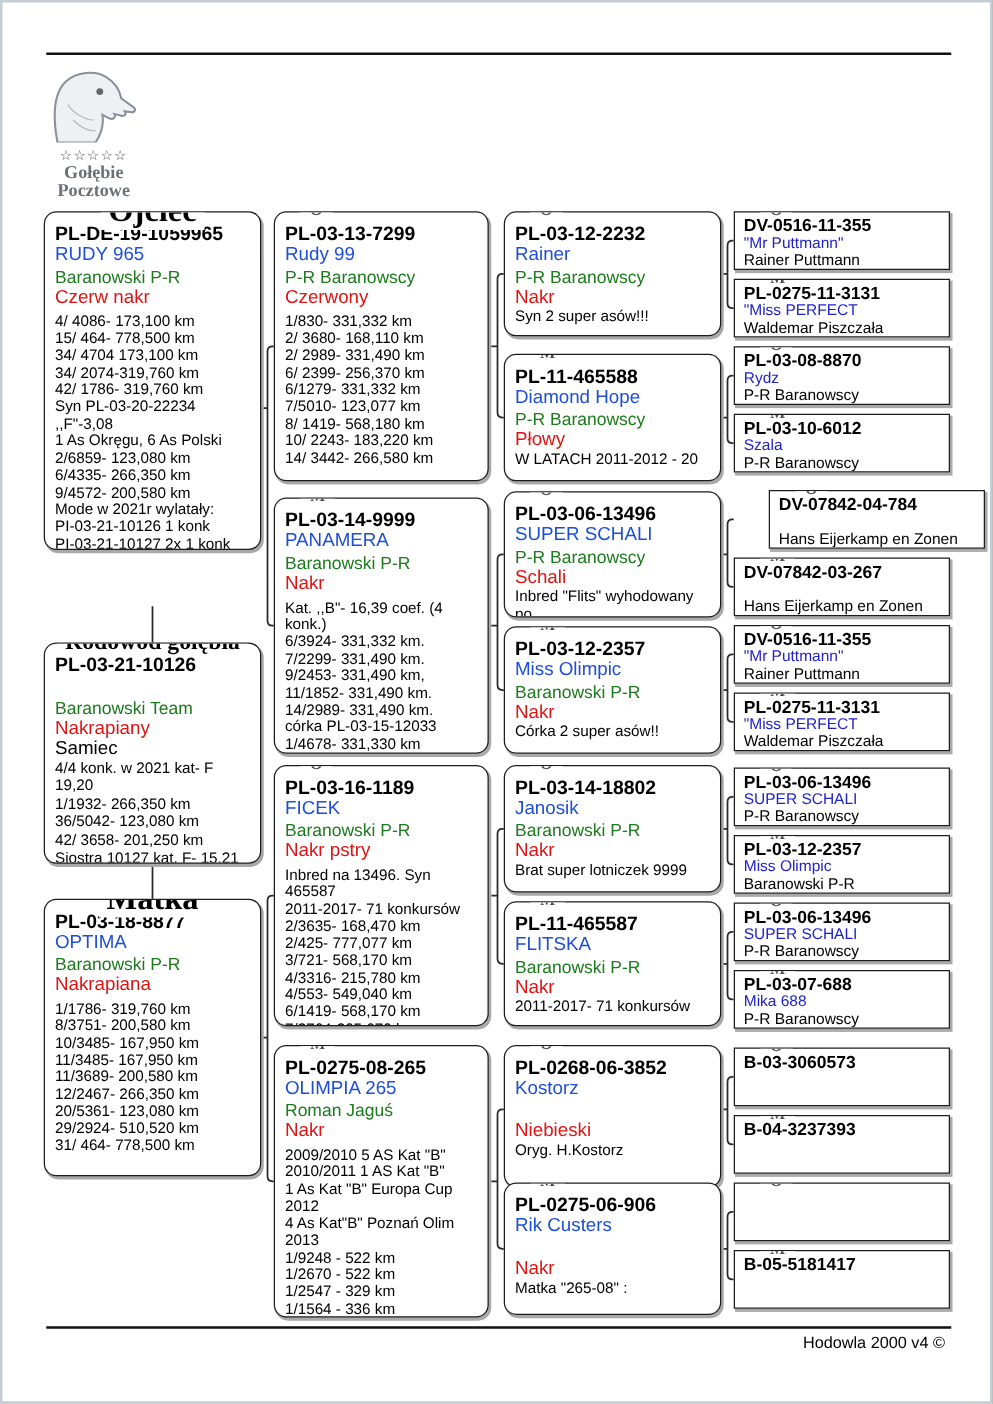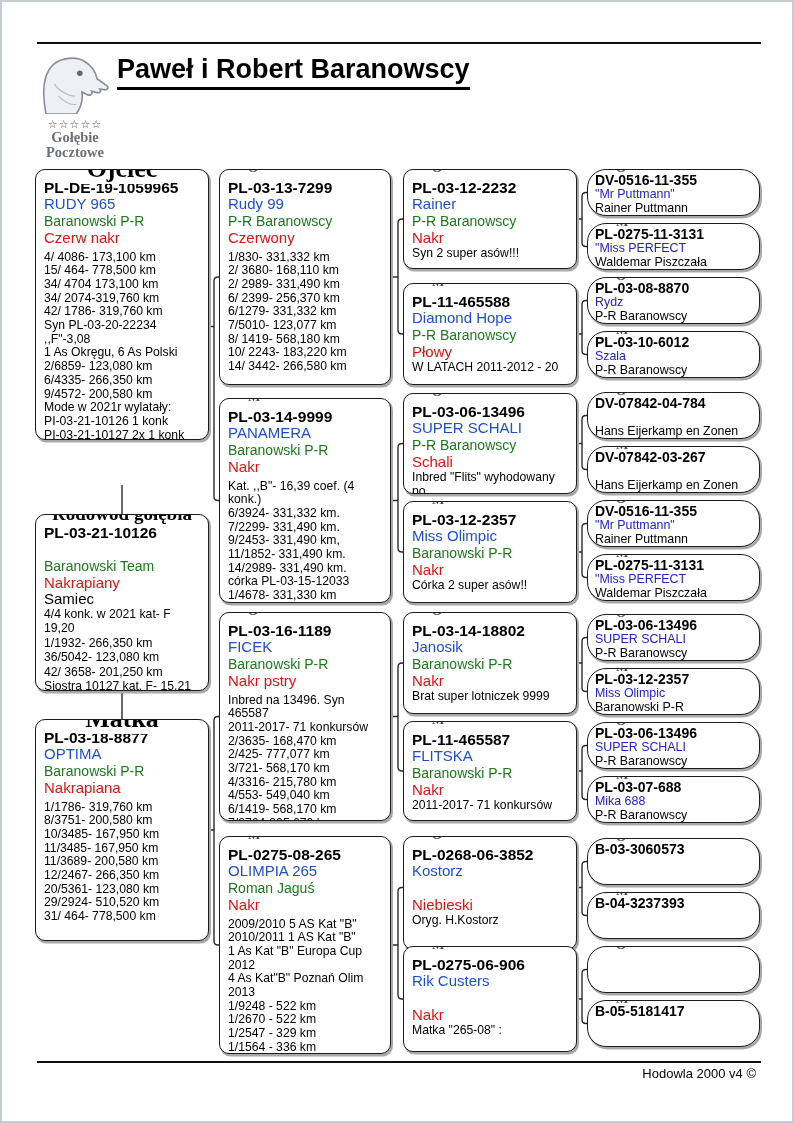--- a/index.html
+++ b/index.html
@@ -10,21 +10,21 @@
   
   .logo{position:absolute;left:34px;top:54px;width:78px;text-align:center;}
   .logo .stars{font-size:11px;letter-spacing:1px;color:#555;line-height:12px;}
   .logo .lg-line{font-family:"Liberation Serif",serif;font-weight:bold;font-size:14.5px;line-height:15px;color:#6b6f77;}
   .title{position:absolute;left:115px;top:52px;font-size:27px;font-weight:bold;
          border-bottom:3px solid #000;padding-bottom:2px;white-space:nowrap;}
   .addr{position:absolute;left:116px;top:94px;font-size:13.5px;line-height:16.5px;}
   
   .pbox{position:absolute;background:#fff;border:1.4px solid #1c1c1c;border-radius:10px;
         box-shadow:1.5px 2px 0 0.5px #a9a9a9;padding:9px 6px 0 8px;overflow:hidden;z-index:2;box-sizing:border-box;}
-  .pbox-s{padding:2px 6px 0 7px;border-radius:19px;}
+  .pbox-s{padding:2px 6px 0 7px;border-radius:0;}
   .c1{left:33px;width:174px;} .c2{left:217px;width:172px;}
   .c3{left:401px;width:174px;} .c4{left:585px;width:173px;}
   .box-title{position:absolute;left:50%;transform:translateX(-50%);background:#fff;
              padding:0 6px;font-family:"Liberation Serif",serif;font-weight:bold;white-space:nowrap;z-index:3;}
   .t-big{top:-16px;font-size:26px;} .t-mid{top:-12px;font-size:19px;}
   .sex-label{position:absolute;top:-9px;left:20px;background:#fff;padding:0 8px;
              font-family:"Liberation Serif",serif;font-weight:bold;font-size:13px;color:#4a4a4a;z-index:3;line-height:13px;}
   .ring{font-size:15.5px;font-weight:bold;line-height:17px;min-height:17px;}
   .pname{font-size:15px;color:#1d4ed8;line-height:16.5px;min-height:16.5px;}
   .owner{font-size:14px;color:#1b7a1b;line-height:16px;min-height:16px;}
@@ -49,21 +49,20 @@
     <svg width="70" height="58" viewBox="0 0 100 84">
       <path d="M8 84 C2 52 4 26 18 13 C30 2 52 0 64 8 C74 14 80 23 82 33 L96 43 C99 45 98 49 94 49 L86 48 C88 51 86 54 82 53 L74 51 C76 55 72 58 68 56 L60 52 C62 64 58 75 52 84 Z" fill="#eef0f4" stroke="#8a8f9a" stroke-width="2.4"></path>
       <circle cx="57" cy="25" r="4" fill="#666"></circle>
       <path d="M26 58 C36 68 46 71 52 70 M20 40 C26 50 40 58 50 58" stroke="#b8bcc6" stroke-width="1.6" fill="none"></path>
     </svg>
     <div class="stars">☆☆☆☆☆</div>
     <div class="lg-line">Gołębie</div>
     <div class="lg-line">Pocztowe</div>
   </div>
 
-  <div class="title">Paweł i Robert Baranowscy</div>
 
   <svg class="connectors" width="794" height="1123">
     <g stroke="#2a2a2a" stroke-width="1.4" fill="none">
       <path d="M120 483 L120 512"></path>
       <path d="M120 689 L120 717"></path>
       <path d="M217 275 L216 275 Q212 275 212 279 L212 494.5 Q212 498.5 216 498.5 L217 498.5 M207 324.5 L212 324.5"></path>
       <path d="M217 714.5 L216 714.5 Q212 714.5 212 718.5 L212 939 Q212 943 216 943 L217 943 M207 828 L212 828"></path>
       <path d="M401 217 L400 217 Q396 217 396 221 L396 328 Q396 332 400 332 L401 332 M391 275 L396 275"></path>
       <path d="M401 441.5 L400 441.5 Q396 441.5 396 445.5 L396 546 Q396 550 400 550 L401 550 M391 498.5 L396 498.5"></path>
       <path d="M401 661 L400 661 Q396 661 396 665 L396 765 Q396 769 400 769 L401 769 M391 714.5 L396 714.5"></path>
@@ -289,21 +288,21 @@
     <div class="ring-s">PL-03-08-8870</div>
     <div class="pname-s">Rydz</div>
     <div class="owner-s">P-R Baranowscy</div>
   </div>
   <div class="pbox pbox-s c4" style="top:329px;height:47px;">
     <div class="sex-label">M</div>
     <div class="ring-s">PL-03-10-6012</div>
     <div class="pname-s">Szala</div>
     <div class="owner-s">P-R Baranowscy</div>
   </div>
-  <div class="pbox pbox-s c4" style="top:390px;height:47px;">
+  <div class="pbox pbox-s c4" style="top:390px;height:47px;margin-left:28px;">
     <div class="sex-label">O</div>
     <div class="ring-s">DV-07842-04-784</div>
     <div class="pname-s"></div>
     <div class="owner-s">Hans Eijerkamp en Zonen</div>
   </div>
   <div class="pbox pbox-s c4" style="top:444px;height:47px;">
     <div class="sex-label">M</div>
     <div class="ring-s">DV-07842-03-267</div>
     <div class="pname-s"></div>
     <div class="owner-s">Hans Eijerkamp en Zonen</div>

